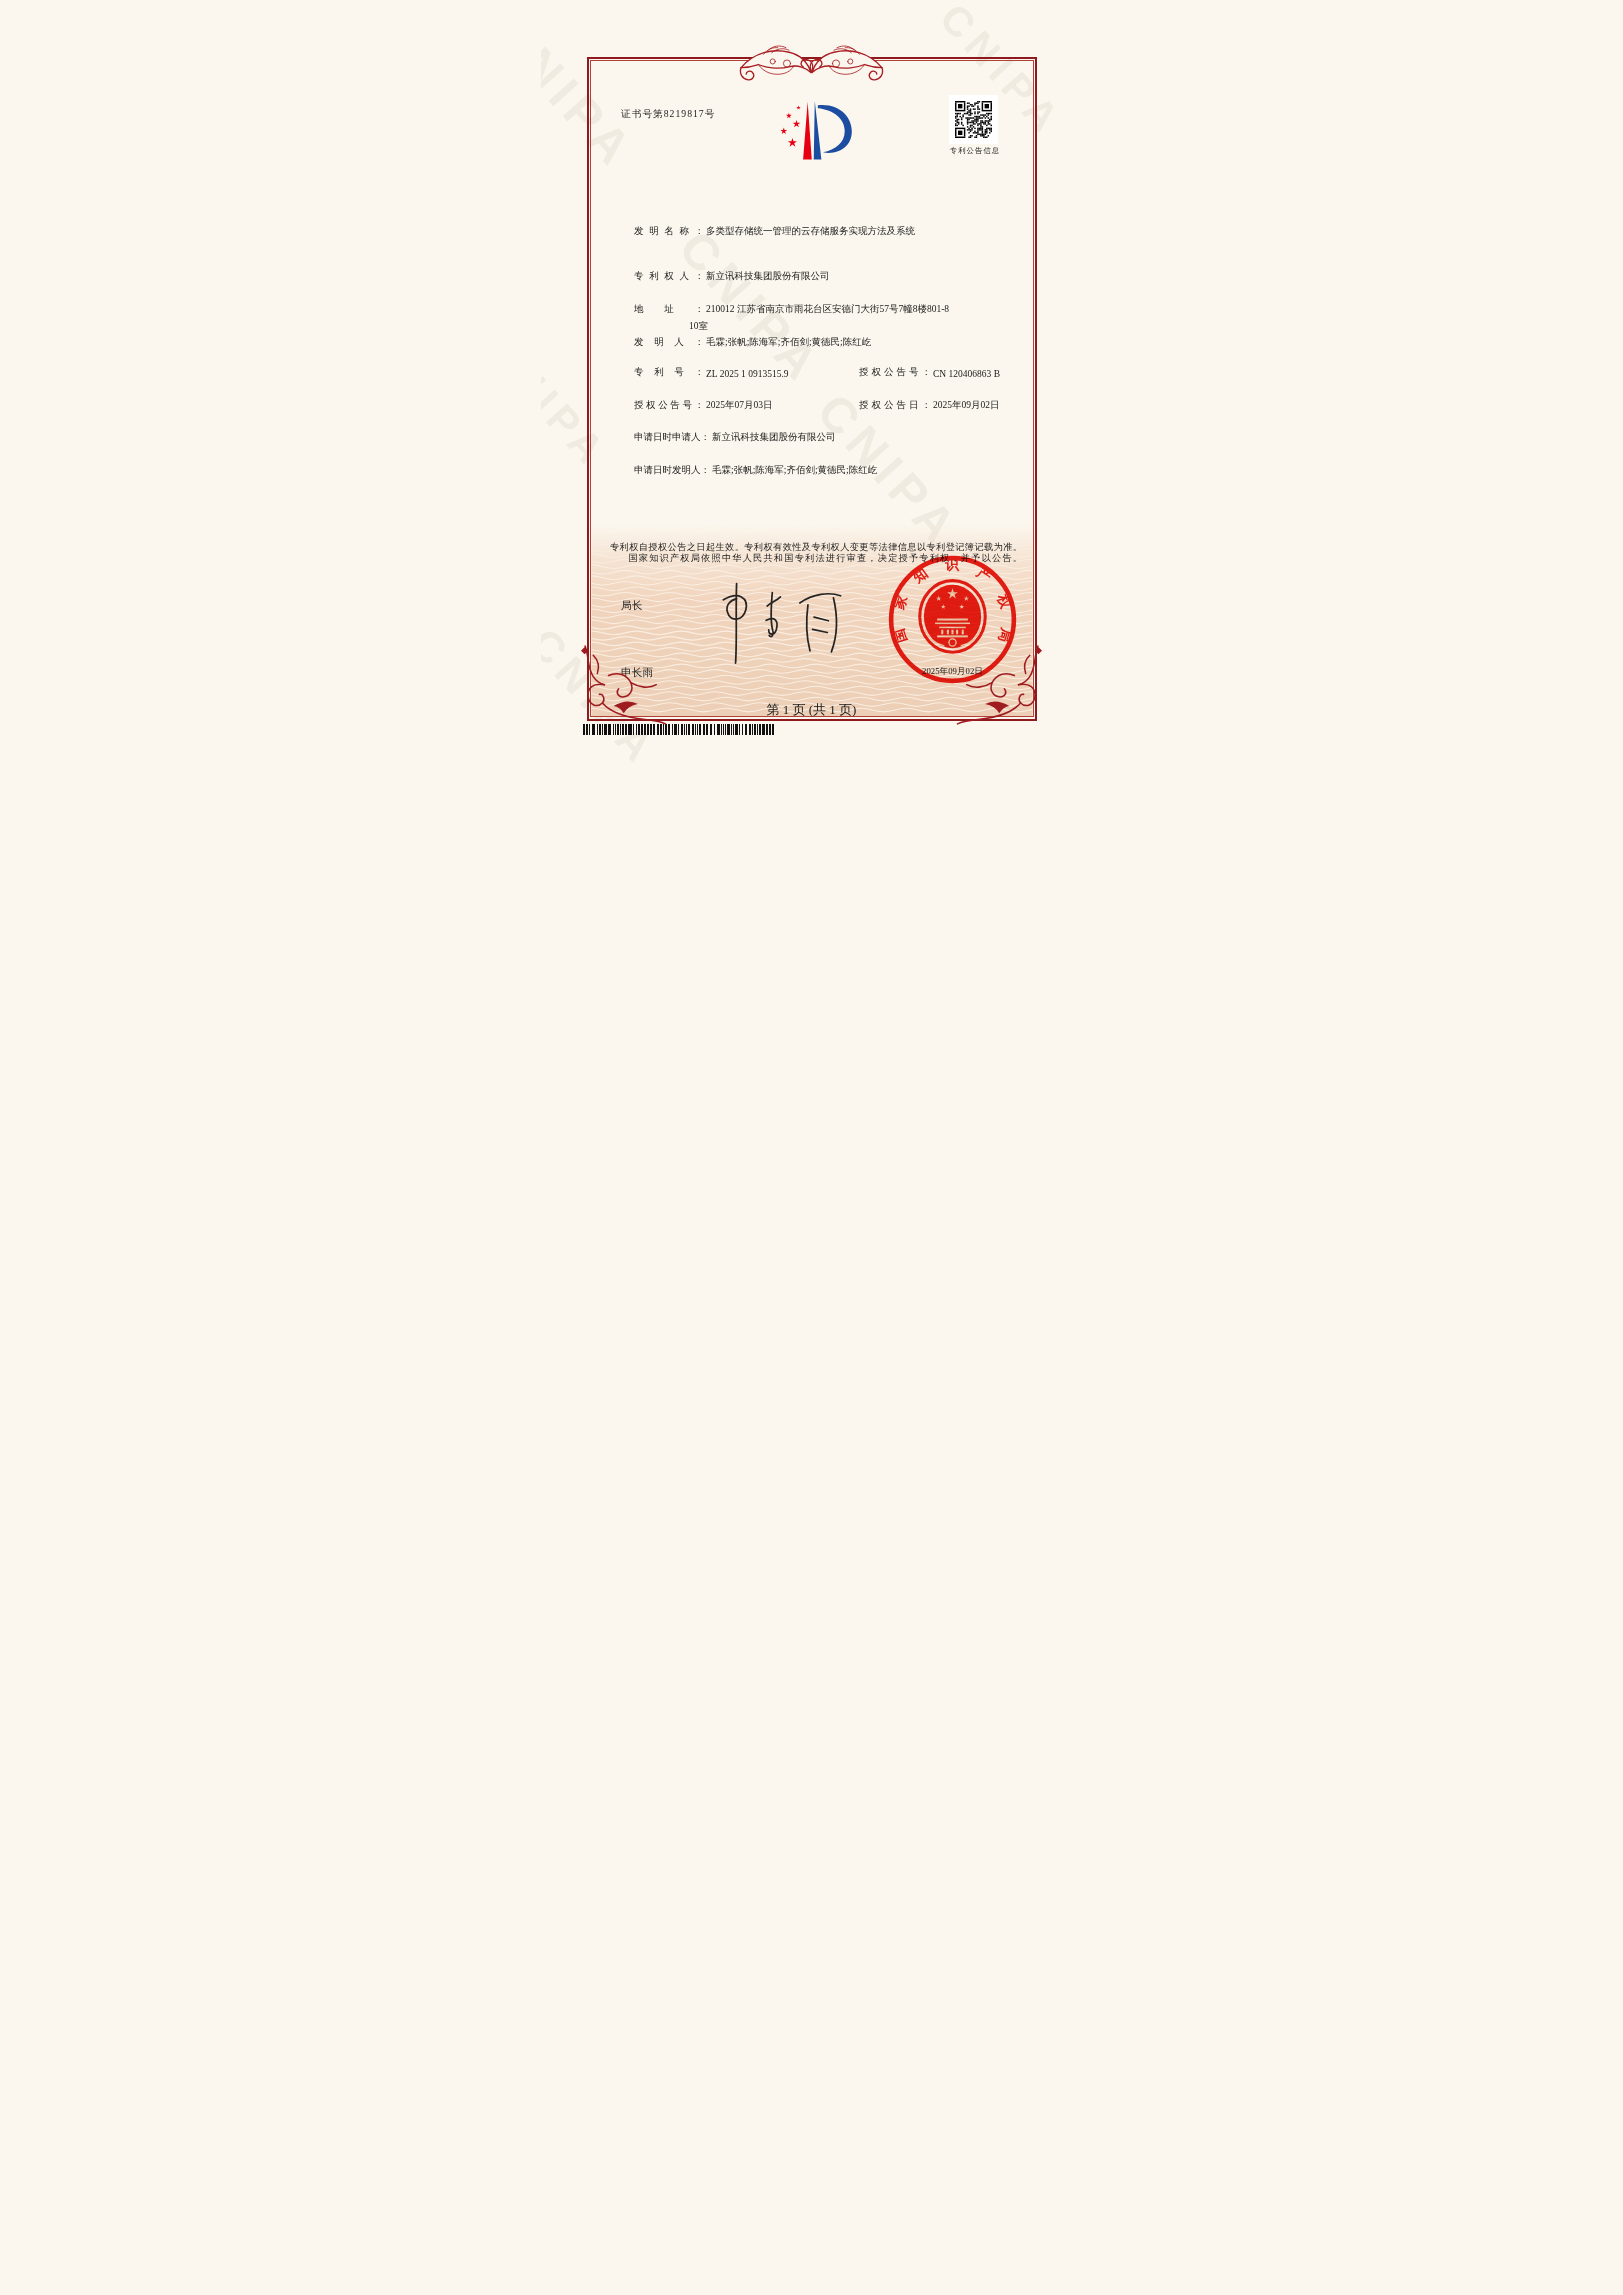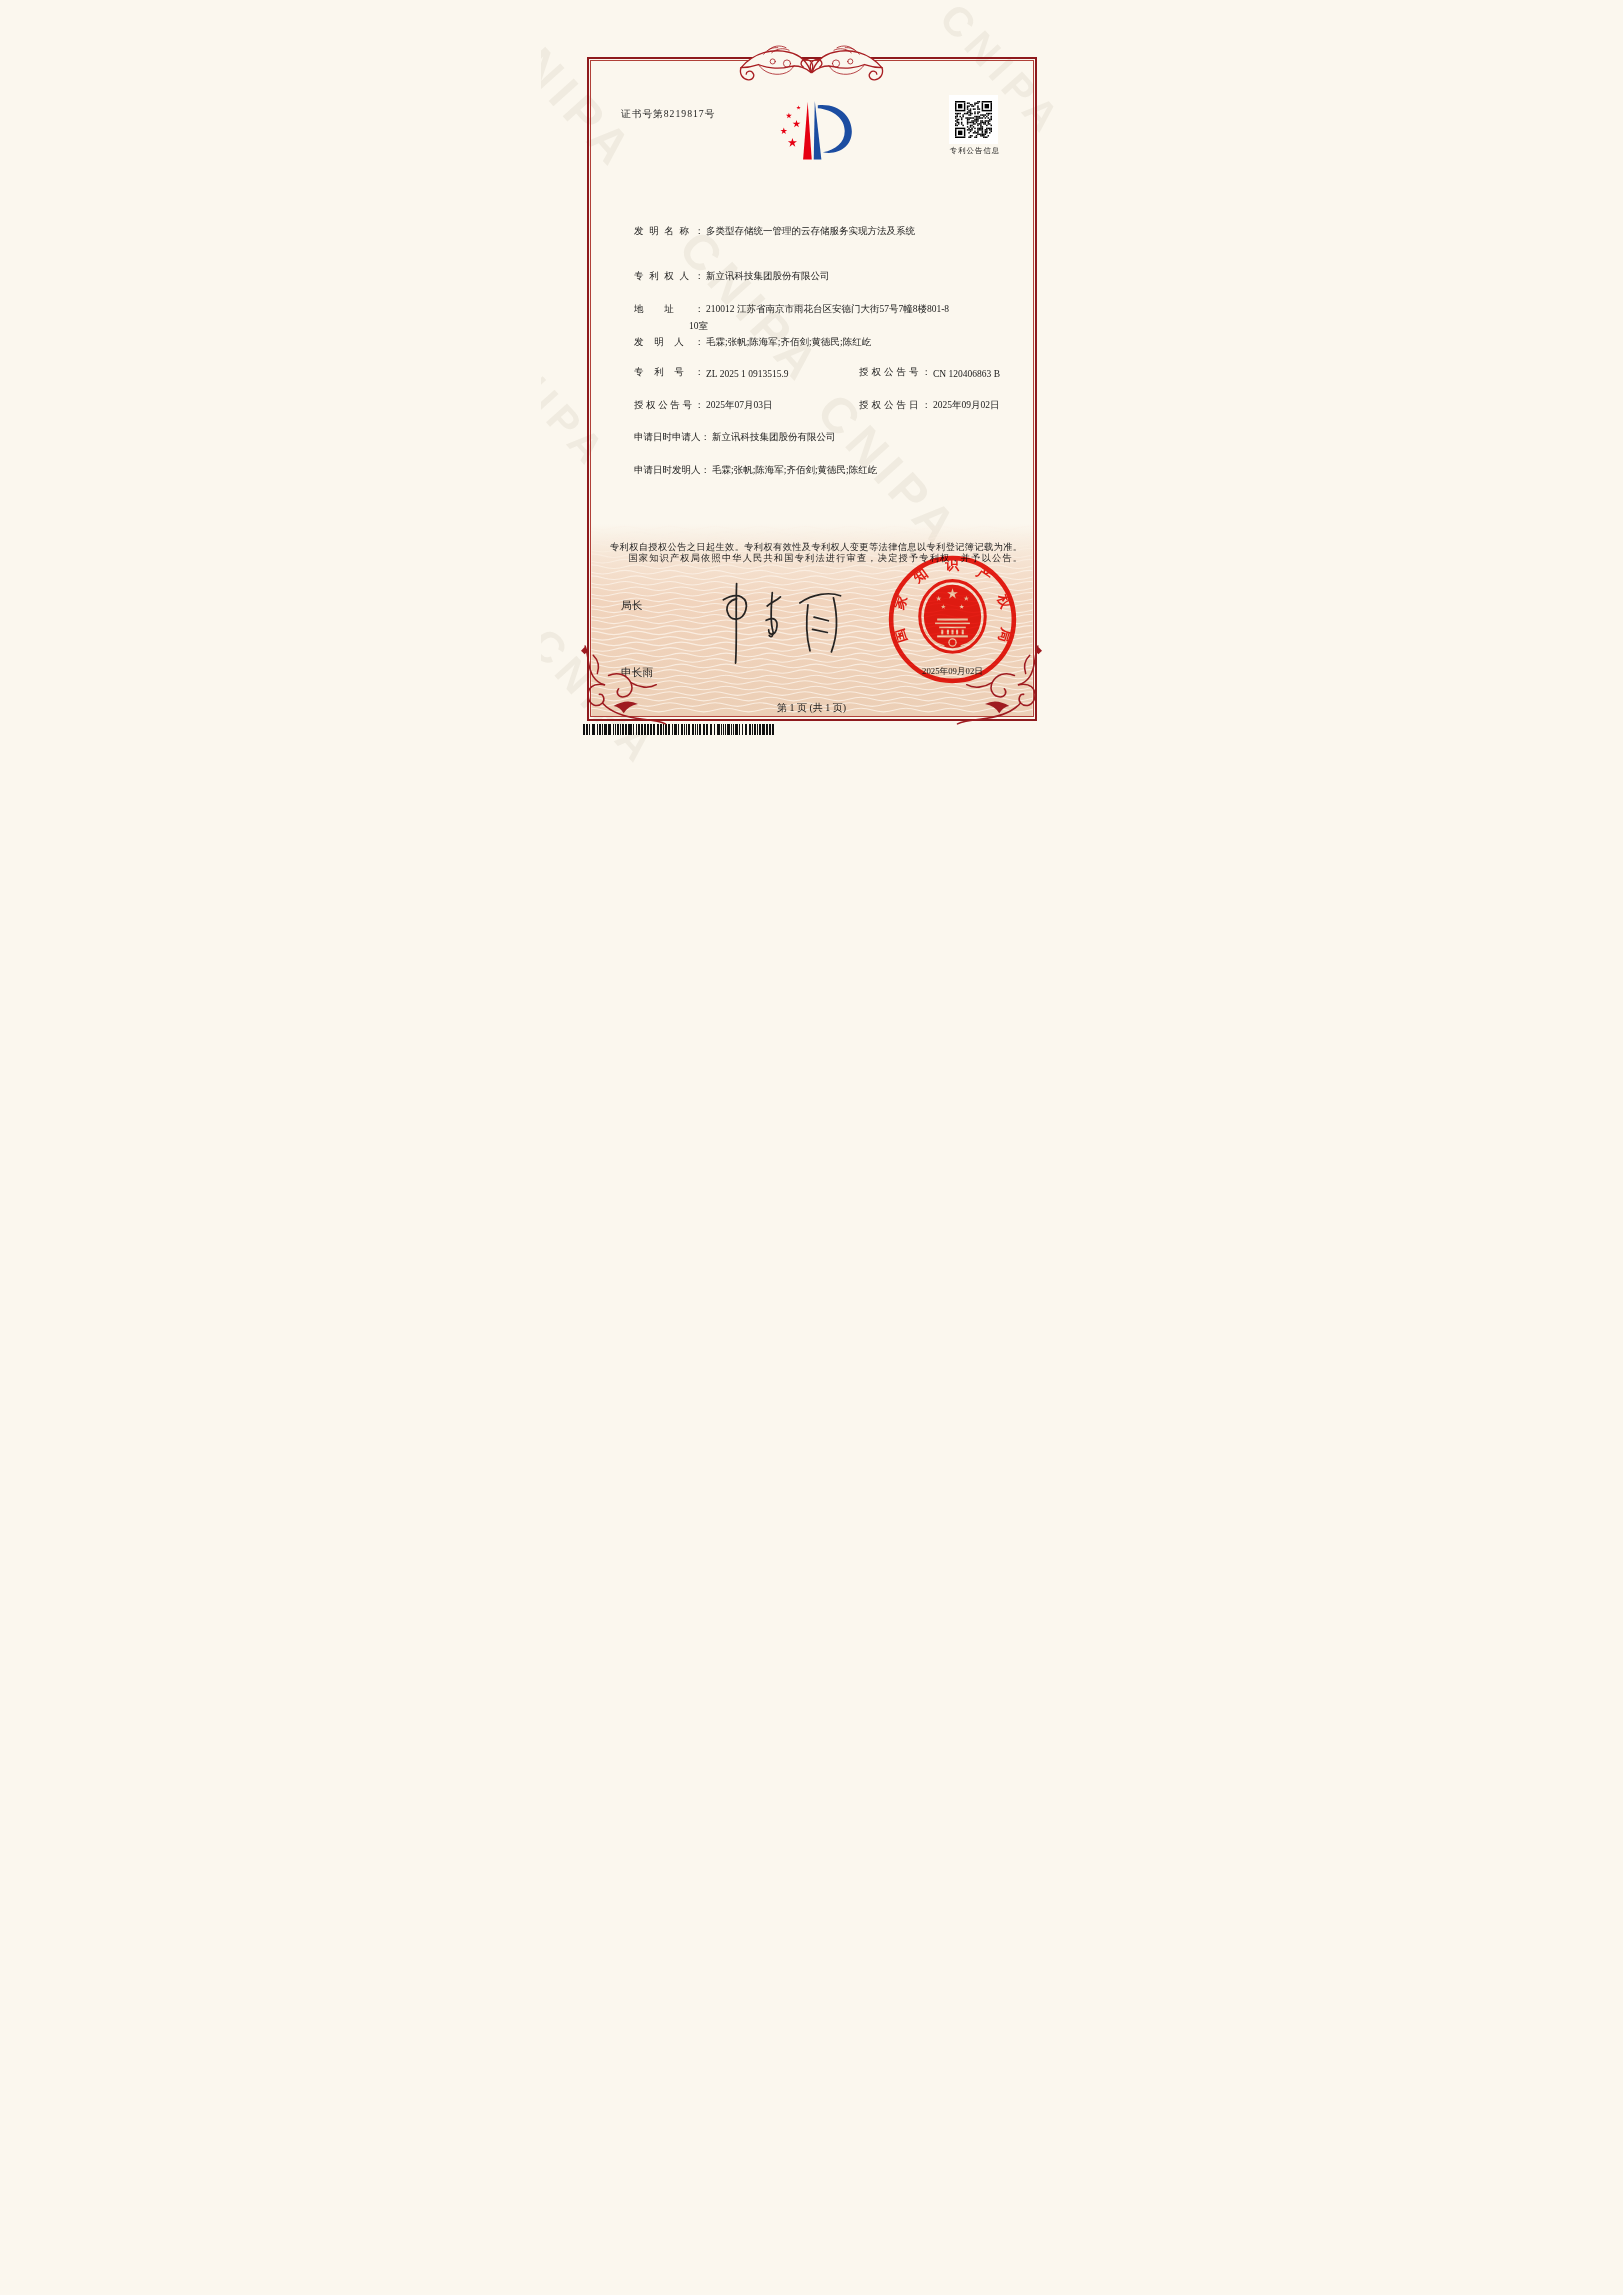--- a/index.html
+++ b/index.html
@@ -32,21 +32,21 @@
   .val{margin-left:2px;}
   
   .stmt{position:absolute;left:69px;width:412px;font-size:9.2px;line-height:20.4px;z-index:3;color:#222;}
   .jst{text-align:justify;text-align-last:justify;}
   .ind{text-indent:18.4px;margin-top:32px;}
   
   .sig-label{position:absolute;left:80px;font-size:10.7px;z-index:3;
       font-family:"Liberation Sans","DejaVu Sans",sans-serif;font-weight:500;}
   #signature{position:absolute;left:164px;top:573px;z-index:4;}
   #seal{position:absolute;left:345px;top:553px;z-index:4;mix-blend-mode:multiply;}
-  .footer{position:absolute;left:0;top:701px;width:100%;text-align:center;font-size:10px;z-index:3;}
+  .footer{position:absolute;left:0;top:701px;width:100%;text-align:center;font-size:13px;z-index:3;}
   #barcode{position:absolute;left:42px;top:724px;width:197px;height:10.7px;z-index:3;font-size:0;}
   #barcode i{display:inline-block;height:10.7px;background:#111;}
   .orn{position:absolute;z-index:4;}
   .ds{stroke:#a81e22;fill:none;stroke-width:2.6;stroke-linecap:round;}
   .thin{stroke-width:1.6;}
   .fs{stroke:#9e1b20;fill:none;stroke-width:3;stroke-linecap:round;}
   .ff{fill:#9e1b20;stroke:none;}
 </style>
 </head>
 <body>

